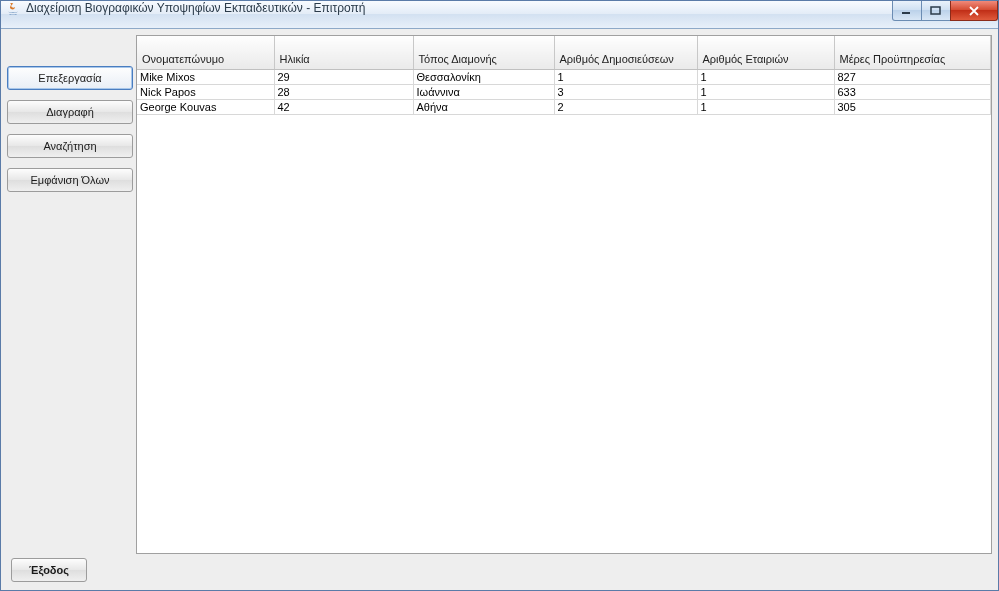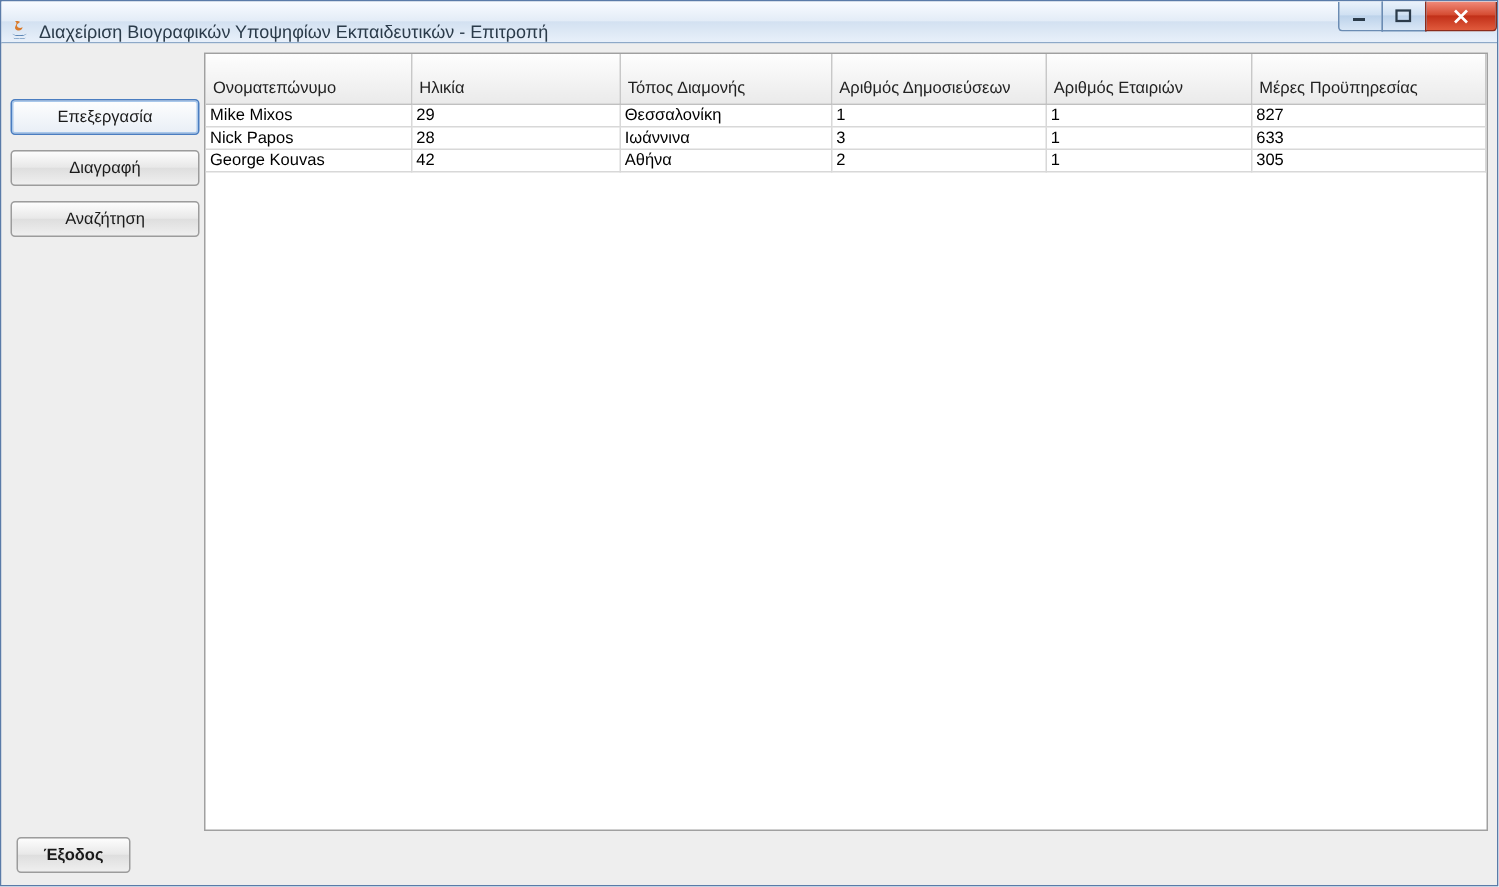--- a/index.html
+++ b/index.html
@@ -18,21 +18,21 @@
     background: #ffffff;
     border: 1px solid #5a7ba8;
     display: flex;
     flex-direction: column;
   }
   .titlebar {
     height: 28px;
     background: linear-gradient(to bottom, #f8fbff 0%, #e3ecf7 48%, #d3e1f1 50%, #e8f0fa 100%);
     border-bottom: 1px solid #8ea9c8;
     display: flex;
-    align-items: flex-end;
+    align-items: flex-start;
     padding: 0 4px;
     position: relative;
   }
   .titlebar .app-icon {
     width: 16px;
     height: 16px;
     margin-right: 5px;
     display: inline-flex;
     align-items: center;
     justify-content: center;
@@ -188,20 +188,21 @@
       </div>
     </div>
   </div>
 
   <div class="client">
     <div class="main-area">
       <div class="sidebar">
         <button class="swing-btn selected">Επεξεργασία</button>
         <button class="swing-btn">Διαγραφή</button>
         <button class="swing-btn">Αναζήτηση</button>
+        <button class="swing-btn">Εμφάνιση Όλων</button>
       </div>
 
       <div class="table-wrap">
         <table>
           <colgroup>
             <col style="width:137px">
             <col style="width:139px">
             <col style="width:141px">
             <col style="width:143px">
             <col style="width:137px">

